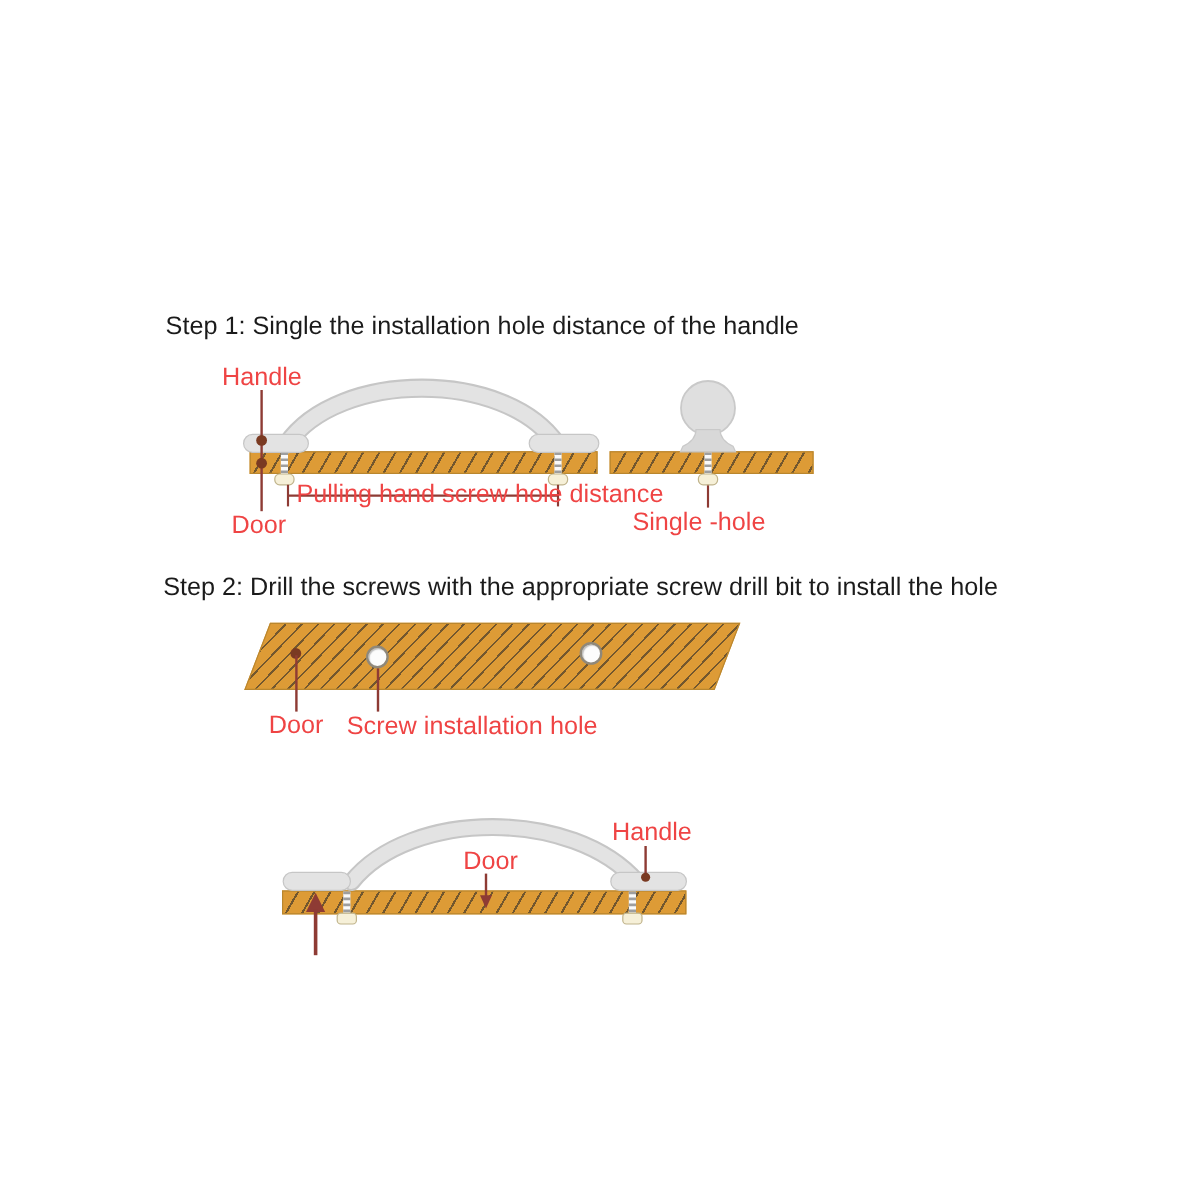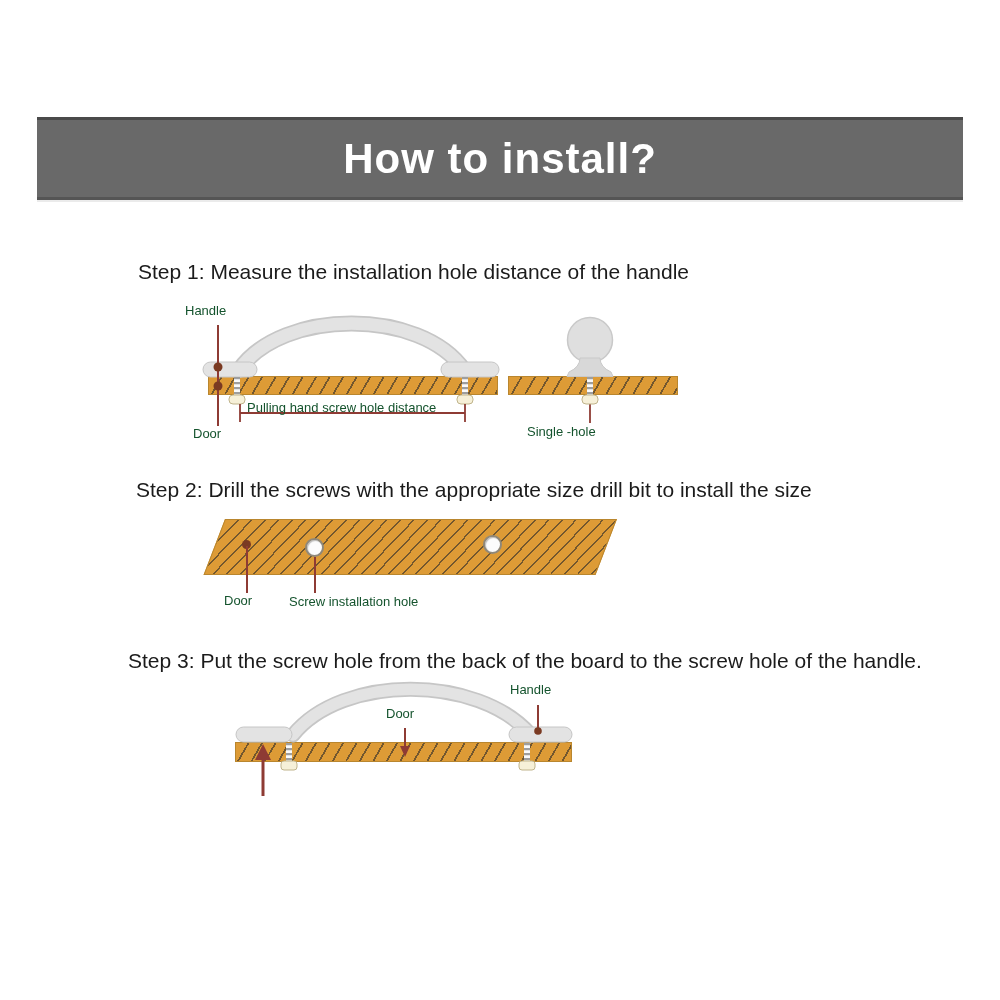--- a/index.html
+++ b/index.html
@@ -16,21 +16,21 @@
     box-shadow:0 2px 0 rgba(0,0,0,0.08);
   }
   #banner span{color:#ffffff;font-size:42px;font-weight:bold;letter-spacing:1px;}
   
   .step-title{font-size:21px;white-space:nowrap;color:#1b1b1b;}
   #step1-title{left:138px;top:260px;}
   #step2-title{left:136px;top:478px;}
   #step3-title{left:128px;top:649px;}
   #step3-caption{left:186px;top:804px;font-size:22px;white-space:nowrap;}
   
-  .lbl{font-size:13px;white-space:nowrap;color:#14532d;}
+  .lbl{font-size:21px;white-space:nowrap;color:#ef4444;}
   
   .board{
     background:
       repeating-linear-gradient(120deg, rgba(0,0,0,0) 0px, rgba(0,0,0,0) 10px,
         rgba(95,75,45,0.85) 10px, rgba(95,75,45,0.85) 11.7px),
       #dd9b36;
     border:1px solid #b9862e;box-sizing:border-box;
   }
   #board-s1-a{left:208px;top:376px;width:290px;height:19px;}
   #board-s1-b{left:508px;top:376px;width:170px;height:19px;}
@@ -44,25 +44,22 @@
   
   .vline{width:2px;background:#8e3b34;}
   .dot{width:9px;height:9px;border-radius:50%;background:#7a3a22;}
   svg{overflow:visible;}
 </style>
 </head>
 <body>
 
 <div id="canvas">
 
-  <div class="abs" id="banner">
-    <span>How to install?</span>
-  </div>
 
-  <div class="abs step-title" id="step1-title">Step 1: Measure the installation hole distance of the handle</div>
+  <div class="abs step-title" id="step1-title">Step 1: Single the installation hole distance of the handle</div>
 
   <div class="abs board" id="board-s1-a"></div>
   <div class="abs board" id="board-s1-b"></div>
 
   <svg class="abs" style="left:190px;top:300px;" width="510" height="150" viewBox="0 0 510 150">
 
     <path d="M 49 70 C 92 8, 231 8, 274 70" stroke="#c6c6c6" stroke-width="16" fill="none" stroke-linecap="round"></path>
     <path d="M 49 70 C 92 8, 231 8, 274 70" stroke="#e3e3e3" stroke-width="12.5" fill="none" stroke-linecap="round"></path>
     <rect x="13" y="62" width="54" height="15" rx="7.5" fill="#e3e3e3" stroke="#c6c6c6"></rect>
     <rect x="251" y="62" width="58" height="15" rx="7.5" fill="#e3e3e3" stroke="#c6c6c6"></rect>
@@ -89,34 +86,33 @@
     <line x1="400" y1="77" x2="400" y2="96" stroke="#fafafa" stroke-width="6"></line>
     <line x1="400" y1="77" x2="400" y2="96" stroke="#9e9e9e" stroke-width="6" stroke-dasharray="2.2 2.8"></line>
     <rect x="392" y="95" width="16" height="9" rx="4" fill="#f6f0d8" stroke="#c0b48c"></rect>
   </svg>
 
   <div class="abs lbl" style="left:185px;top:303px;">Handle</div>
   <div class="abs lbl" style="left:193px;top:426px;">Door</div>
   <div class="abs lbl" style="left:247px;top:400px;">Pulling hand screw hole distance</div>
   <div class="abs lbl" style="left:527px;top:424px;">Single -hole</div>
 
-  <div class="abs step-title" id="step2-title">Step 2: Drill the screws with the appropriate size drill bit to install the size</div>
+  <div class="abs step-title" id="step2-title">Step 2: Drill the screws with the appropriate screw drill bit to install the hole</div>
 
   <div class="abs board" id="board-s2"></div>
   <div class="abs hole" id="hole-1"></div>
   <div class="abs hole" id="hole-2"></div>
 
   <div class="abs dot" style="left:242px;top:540px;"></div>
   <div class="abs vline" style="left:246px;top:546px;height:47px;"></div>
   <div class="abs vline" style="left:314px;top:557px;height:36px;"></div>
 
   <div class="abs lbl" style="left:224px;top:593px;">Door</div>
   <div class="abs lbl" style="left:289px;top:594px;text-align:right;">Screw installation hole</div>
 
-  <div class="abs step-title" id="step3-title">Step 3: Put the screw hole from the back of the board to the screw hole of the handle.</div>
 
   <div class="abs board" id="board-s3"></div>
 
   <svg class="abs" style="left:230px;top:678px;" width="360" height="122" viewBox="0 0 360 122">
 
     <path d="M 63 57 C 112 -4, 248 -4, 301 57" stroke="#c6c6c6" stroke-width="15" fill="none" stroke-linecap="round"></path>
     <path d="M 63 57 C 112 -4, 248 -4, 301 57" stroke="#e3e3e3" stroke-width="11.5" fill="none" stroke-linecap="round"></path>
     <rect x="6" y="49" width="56" height="15" rx="7.5" fill="#e3e3e3" stroke="#c6c6c6"></rect>
     <rect x="279" y="49" width="63" height="15" rx="7.5" fill="#e3e3e3" stroke="#c6c6c6"></rect>
 

